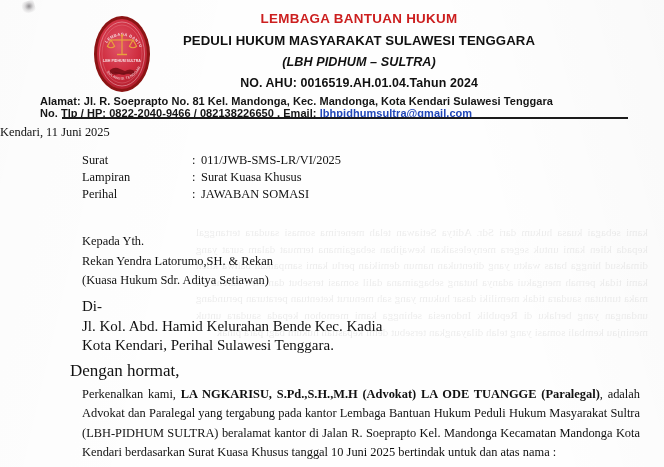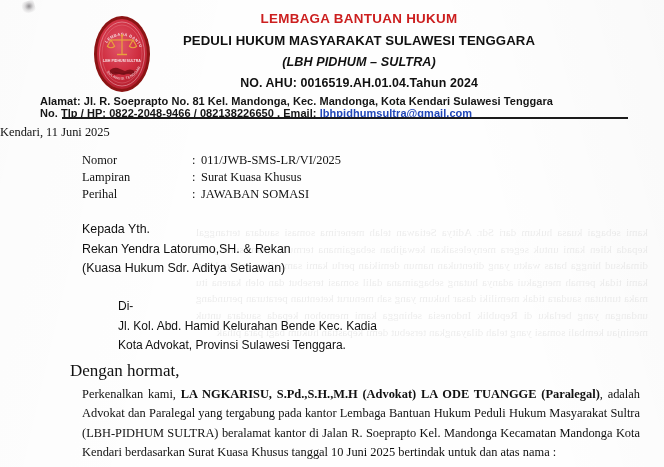--- a/index.html
+++ b/index.html
@@ -133,34 +133,33 @@
     line-height: 17px;
   }
   .meta-row { display: flex; }
   .meta-key { width: 110px; flex: 0 0 110px; }
   .meta-sep { width: 9px; flex: 0 0 9px; }
   .meta-val { white-space: nowrap; }
 
   
   #recipient-block {
     position: absolute;
-    left: 82px; top: 220px;
-    font-family: Liberation Sans, sans-serif;
+    left: 82px; top: 232px;
+    font-family: Liberation Serif, serif;
     font-size: 12.4px;
     color: #111;
     line-height: 19.5px;
   }
   #address-block {
     position: absolute;
     left: 82px; top: 297px;
-    font-family: Liberation Sans, sans-serif;
-    font-size: 12px;
+    font-family: Liberation Serif, serif;
+    font-size: 15px;
     color: #111;
     line-height: 19.5px;
-    margin-left: 36px;
   }
 
   
   #salutation {
     position: absolute;
     left: 70px; top: 361px;
     font-family: "Liberation Serif", serif;
     font-size: 17px;
     color: #111;
   }
@@ -232,30 +231,30 @@
         </text>
       </svg>
     </div>
 
     <div class="head-line" id="head-org">LEMBAGA BANTUAN HUKUM</div>
     <div class="head-line" id="head-name">PEDULI HUKUM MASYARAKAT SULAWESI TENGGARA</div>
     <div class="head-line" id="head-abbr">(LBH PIDHUM – SULTRA)</div>
     <div class="head-line" id="head-ahu">NO. AHU: 0016519.AH.01.04.Tahun 2024</div>
 
     <div class="addr-line" id="addr-1">Alamat: Jl. R. Soeprapto No. 81 Kel. Mandonga, Kec. Mandonga, Kota Kendari Sulawesi Tenggara</div>
-    <div class="addr-line" id="addr-2"><span>No. Tlp / HP: 0822-2048-9466 / 082138226650 , Email: </span><span id="email-link">lbhpidhumsultra@gmail.com</span></div>
+    <div class="addr-line" id="addr-2"><span>No. Tlp / HP: 0822-2040-9466 / 082138226650 , Email: </span><span id="email-link">lbhpidhumsultra@gmail.com</span></div>
 
     <div id="rule"></div>
   </div>
 
   <div id="date-line">Kendari, 11 Juni 2025</div>
 
   <div id="meta-block">
     <div class="meta-row">
-      <span class="meta-key">Nomor</span>
+      <span class="meta-key">Surat</span>
       <span class="meta-sep">:</span>
       <span class="meta-val">011/JWB-SMS-LR/VI/2025</span>
     </div>
     <div class="meta-row">
       <span class="meta-key">Lampiran</span>
       <span class="meta-sep">:</span>
       <span class="meta-val">Surat Kuasa Khusus</span>
     </div>
     <div class="meta-row">
       <span class="meta-key">Perihal</span>
@@ -266,20 +265,20 @@
 
   <div id="recipient-block">
     <div>Kepada Yth.</div>
     <div>Rekan Yendra Latorumo,SH. &amp; Rekan</div>
     <div>(Kuasa Hukum Sdr. Aditya Setiawan)</div>
   </div>
 
   <div id="address-block">
     <div>Di-</div>
     <div>Jl. Kol. Abd. Hamid  Kelurahan Bende Kec. Kadia</div>
-    <div>Kota Advokat, Provinsi Sulawesi Tenggara.</div>
+    <div>Kota Kendari, Perihal Sulawesi Tenggara.</div>
   </div>
 
   <div id="salutation">Dengan hormat,</div>
 
   <div id="body-para"><span>Perkenalkan kami, </span><b>LA NGKARISU, S.Pd.,S.H.,M.H (Advokat) LA ODE TUANGGE</b><span> </span><b>(Paralegal)</b><span>, adalah Advokat dan Paralegal yang tergabung pada kantor Lembaga Bantuan Hukum Peduli Hukum Masyarakat Sultra (LBH-PIDHUM SULTRA) beralamat kantor di Jalan R. Soeprapto Kel. Mandonga Kecamatan Mandonga Kota Kendari berdasarkan Surat Kuasa Khusus tanggal 10 Juni 2025 bertindak untuk dan atas nama :</span></div>
 
 </div>
 
 </body></html>

